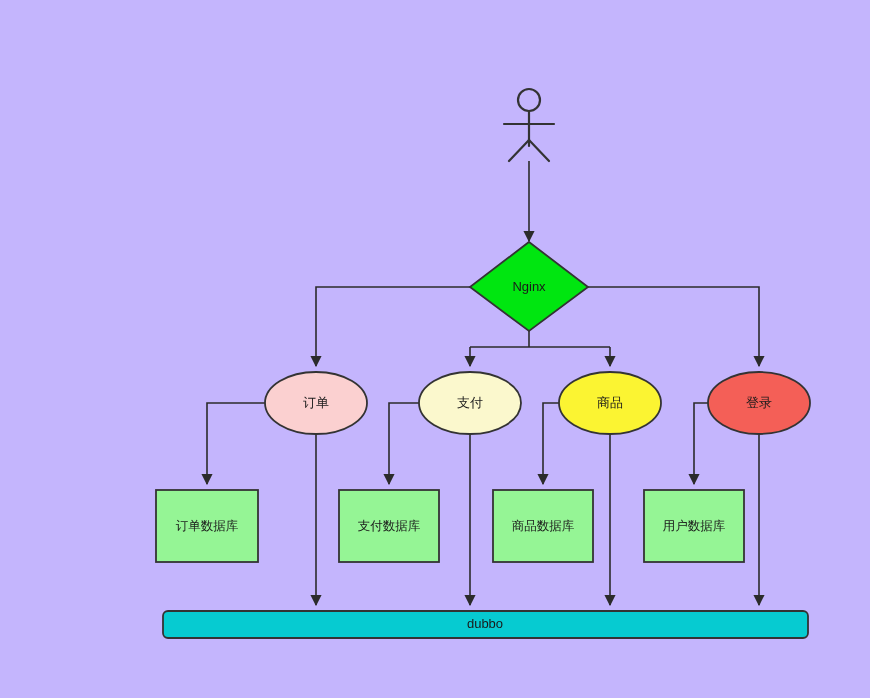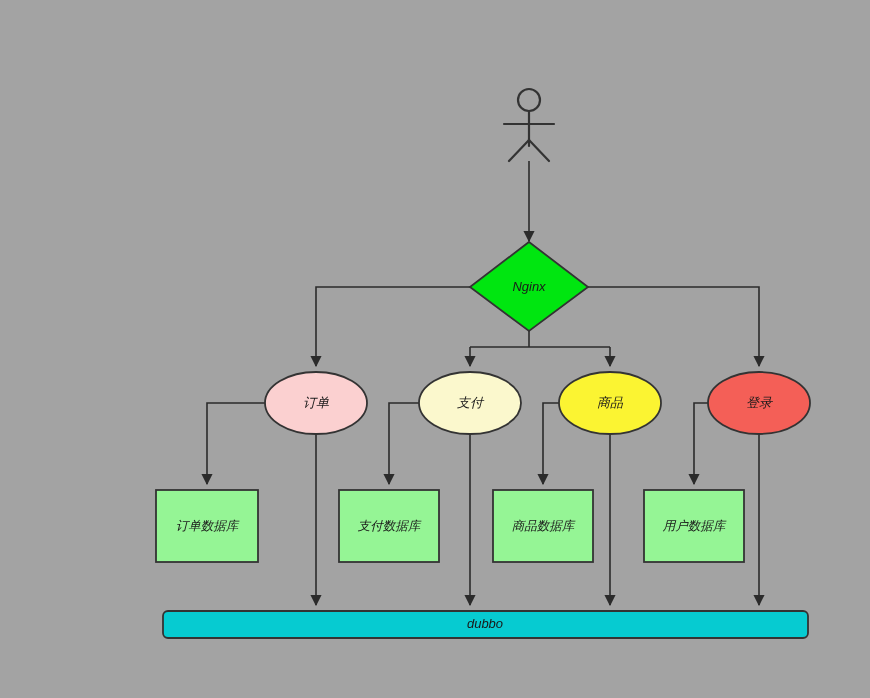--- a/index.html
+++ b/index.html
@@ -10,22 +10,21 @@
   body {
     width: 870px;
     height: 698px;
     font-family: "Liberation Sans", "DejaVu Sans", sans-serif;
     overflow: hidden;
   }
   #diagram-root {
     position: relative;
     width: 870px;
     height: 698px;
-    background: #a3a3a3;
-    font-style: italic;
+    background: #c4b5fd;
   }
   svg.diagram {
     display: block;
     width: 870px;
     height: 698px;
   }
   .edge {
     fill: none;
     stroke: #2b2b2b;
     stroke-width: 1.6;

